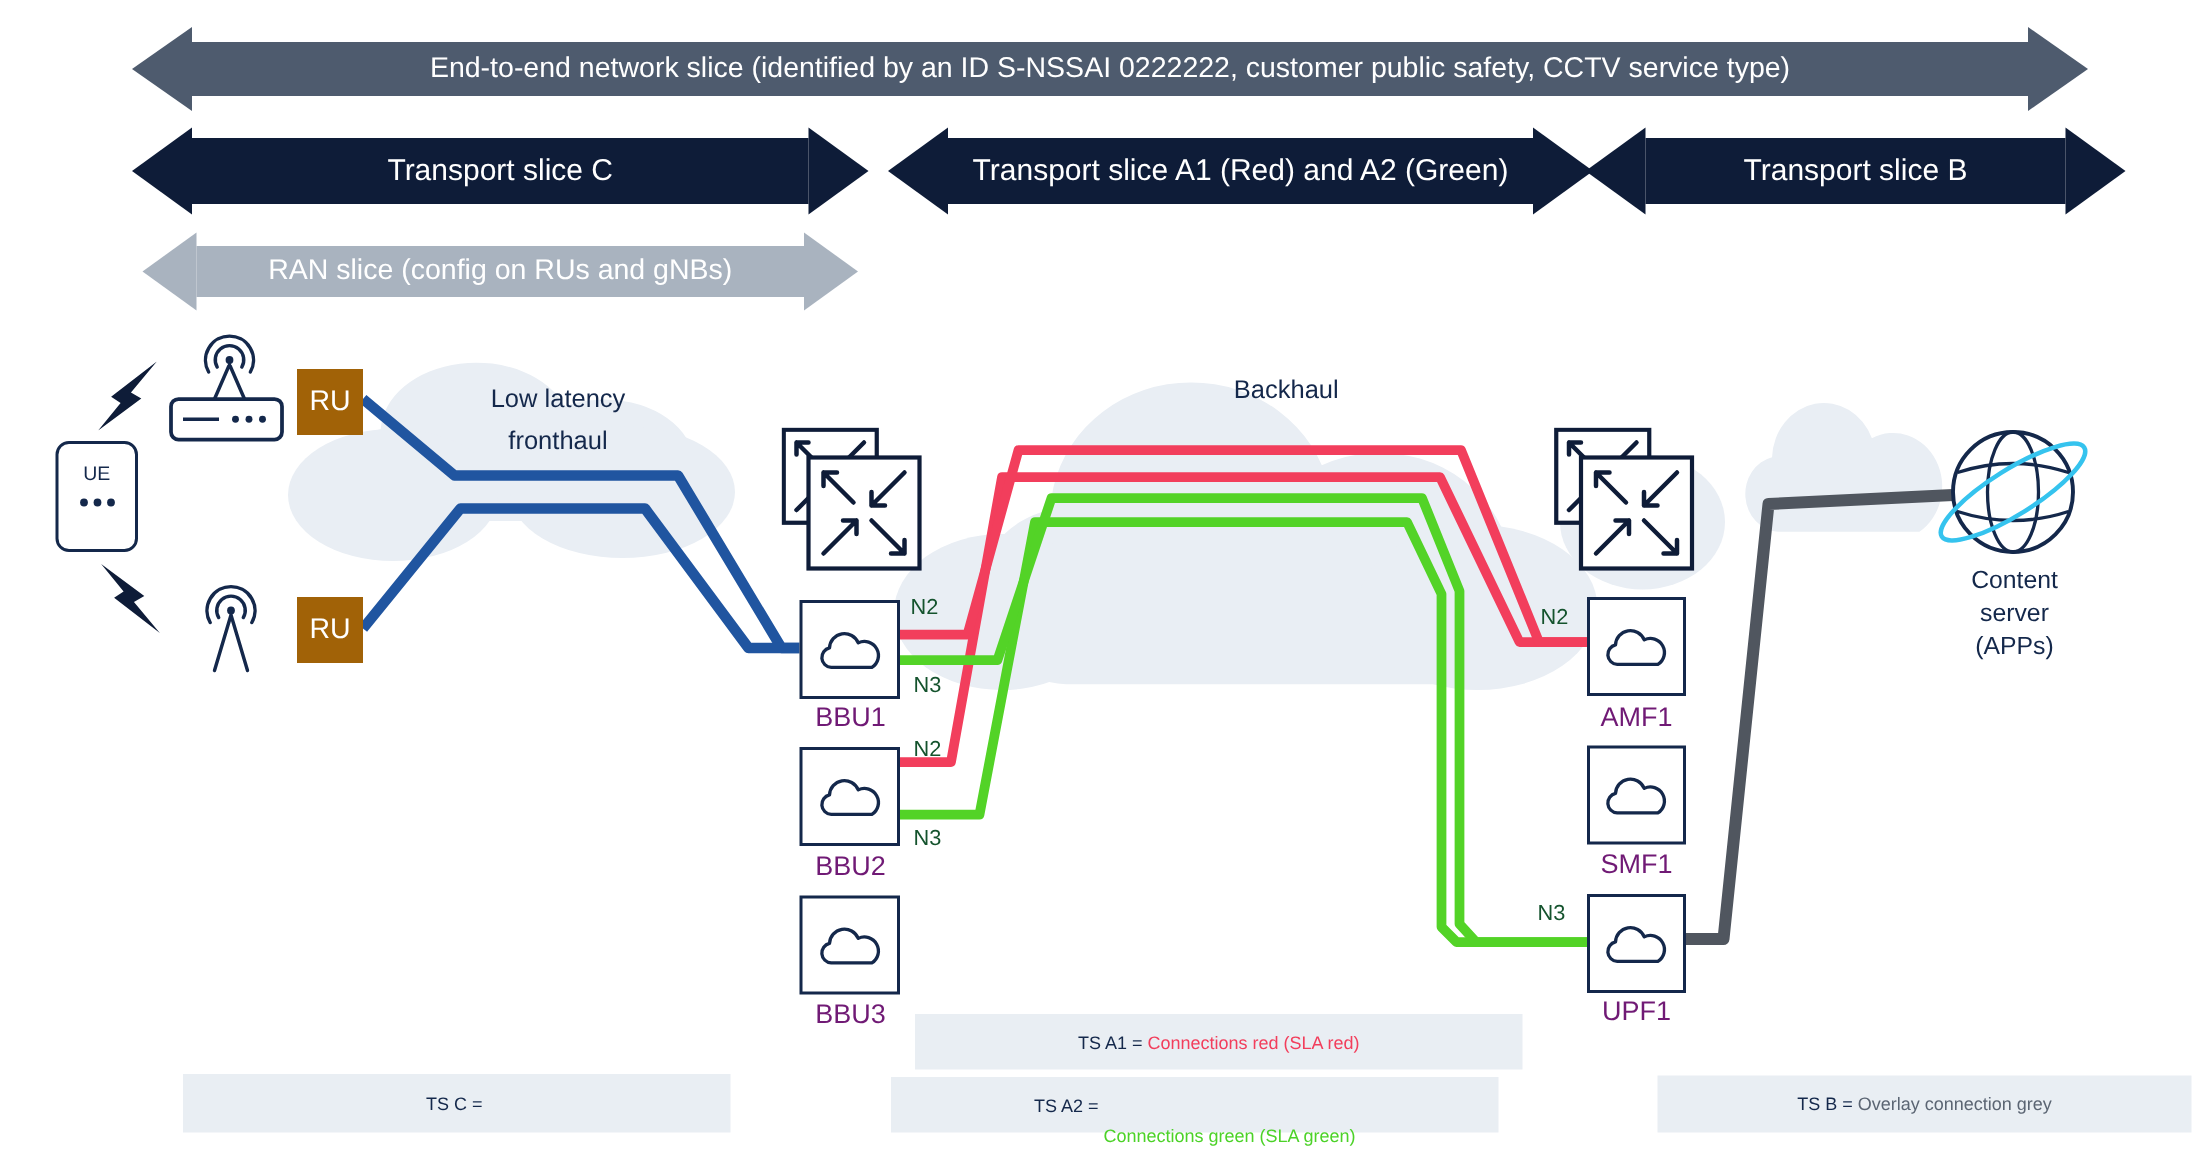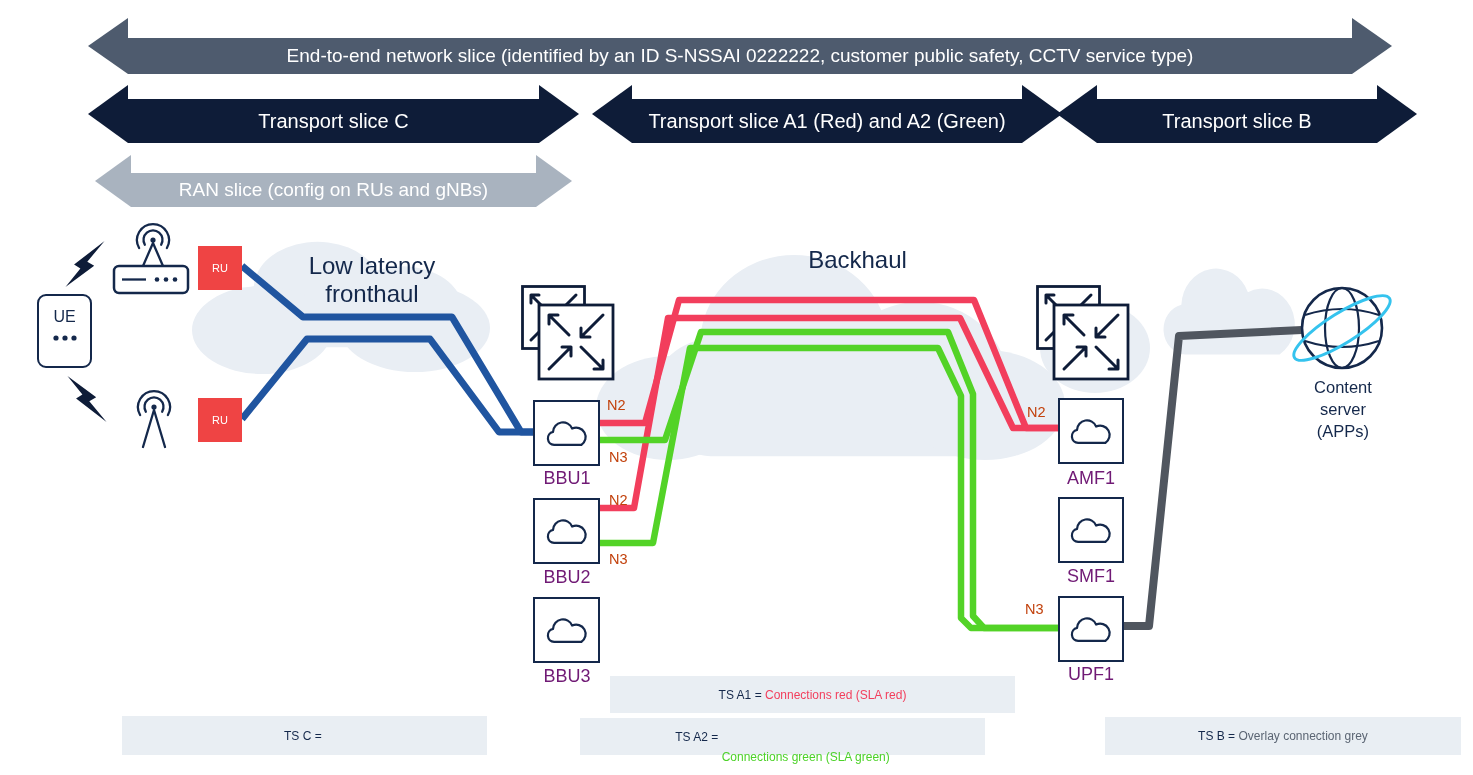--- a/index.html
+++ b/index.html
@@ -2,44 +2,44 @@
 <html><head>
 <meta charset="utf-8">
 <style>
   html,body{margin:0;padding:0;background:#fff;}
   .canvas{position:relative;width:1473px;height:775px;background:#fff;overflow:hidden;
           font-family:"Liberation Sans",sans-serif;}
   .canvas *{box-sizing:border-box;}
   .abs{position:absolute;}
 
   
-  .arrow{position:absolute;display:flex;align-items:flex-end;}
+  .arrow{position:absolute;display:flex;align-items:center;}
   .arrow .bar{flex:1;display:flex;align-items:center;justify-content:center;color:#fff;}
   .arrow .head-l,.arrow .head-r{width:0;height:0;}
   .arrow.slate .head-l{border-top:28px solid transparent;border-bottom:28px solid transparent;border-right:40px solid #4e5b6e;}
   .arrow.slate .head-r{border-top:28px solid transparent;border-bottom:28px solid transparent;border-left:40px solid #4e5b6e;}
   .arrow.slate .bar{height:36px;background:#4e5b6e;font-size:19px;}
   .arrow.navy .head-l{border-top:29px solid transparent;border-bottom:29px solid transparent;border-right:40px solid #0e1c38;}
   .arrow.navy .head-r{border-top:29px solid transparent;border-bottom:29px solid transparent;border-left:40px solid #0e1c38;}
   .arrow.navy .bar{height:44px;background:#0e1c38;font-size:20px;}
   .arrow.gray .head-l{border-top:26px solid transparent;border-bottom:26px solid transparent;border-right:36px solid #a9b3bf;}
   .arrow.gray .head-r{border-top:26px solid transparent;border-bottom:26px solid transparent;border-left:36px solid #a9b3bf;}
   .arrow.gray .bar{height:34px;background:#a9b3bf;font-size:19px;}
 
   
   .nodebox{position:absolute;width:67px;height:66px;background:#fff;border:2.5px solid #14284b;
            display:flex;align-items:center;justify-content:center;}
   .nodelabel{position:absolute;width:82px;text-align:center;font-size:18px;color:#701a75;}
-  .rubox{position:absolute;width:44px;height:44px;background:#ef4444;color:#fff;
-         display:flex;align-items:center;justify-content:center;font-size:11px;}
+  .rubox{position:absolute;width:44px;height:44px;background:#a16207;color:#fff;
+         display:flex;align-items:center;justify-content:center;font-size:19px;}
   .uebox{position:absolute;left:37px;top:294px;width:55px;height:74px;border:2.5px solid #14284b;
          border-radius:9px;background:#fff;display:flex;flex-direction:column;align-items:center;}
-  .ue-text{font-size:16px;color:#14284b;margin-top:12px;}
-  .nlabel{position:absolute;font-size:14.5px;color:#c2410c;}
-  .cloudlabel{position:absolute;text-align:center;color:#14284b;font-size:24px;line-height:28px;}
+  .ue-text{font-size:13px;color:#14284b;margin-top:12px;}
+  .nlabel{position:absolute;font-size:14.5px;color:#14532d;}
+  .cloudlabel{position:absolute;text-align:center;color:#14284b;font-size:17px;line-height:28px;}
 
   
   .legend{position:absolute;background:#e9eef3;display:flex;align-items:center;justify-content:center;
           font-size:12px;white-space:pre;}
   .lg-navy{color:#14284b;}
   .lg-blue{color:#2b5aa5;}
   .lg-red{color:#f23e5c;}
   .lg-green{color:#4cd228;margin-top:40px;}
   .lg-grey{color:#5b6573;}
 </style>
@@ -260,20 +260,20 @@
     <div>server</div>
     <div>(APPs)</div>
   </div>
 
   <div class="legend" style="left:122px;top:716px;width:365px;height:39px">
     <span class="lg-navy">TS C = </span>
   </div>
   <div class="legend" style="left:610px;top:676px;width:405px;height:37px">
     <span class="lg-navy">TS A1 = </span><span class="lg-red">Connections red (SLA red)</span>
   </div>
-  <div class="legend" style="left:580px;top:718px;width:405px;height:37px">
+  <div class="legend" style="left:594px;top:718px;width:405px;height:37px">
     <span class="lg-navy">TS A2 = </span><span class="lg-green">Connections green (SLA green)</span>
   </div>
   <div class="legend" style="left:1105px;top:717px;width:356px;height:38px">
     <span class="lg-navy">TS B = </span><span class="lg-grey">Overlay connection grey</span>
   </div>
 
 </div>
 
 </body></html>

